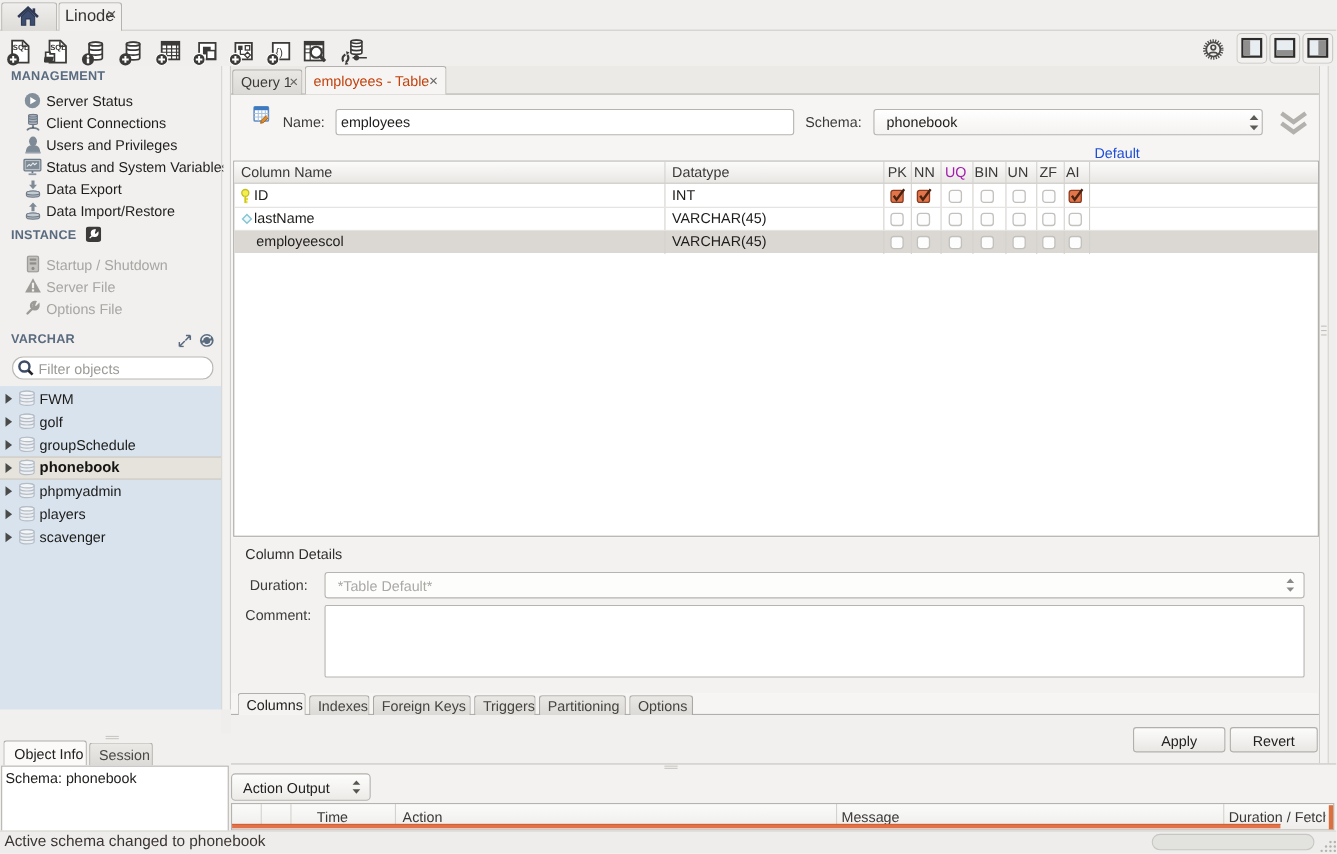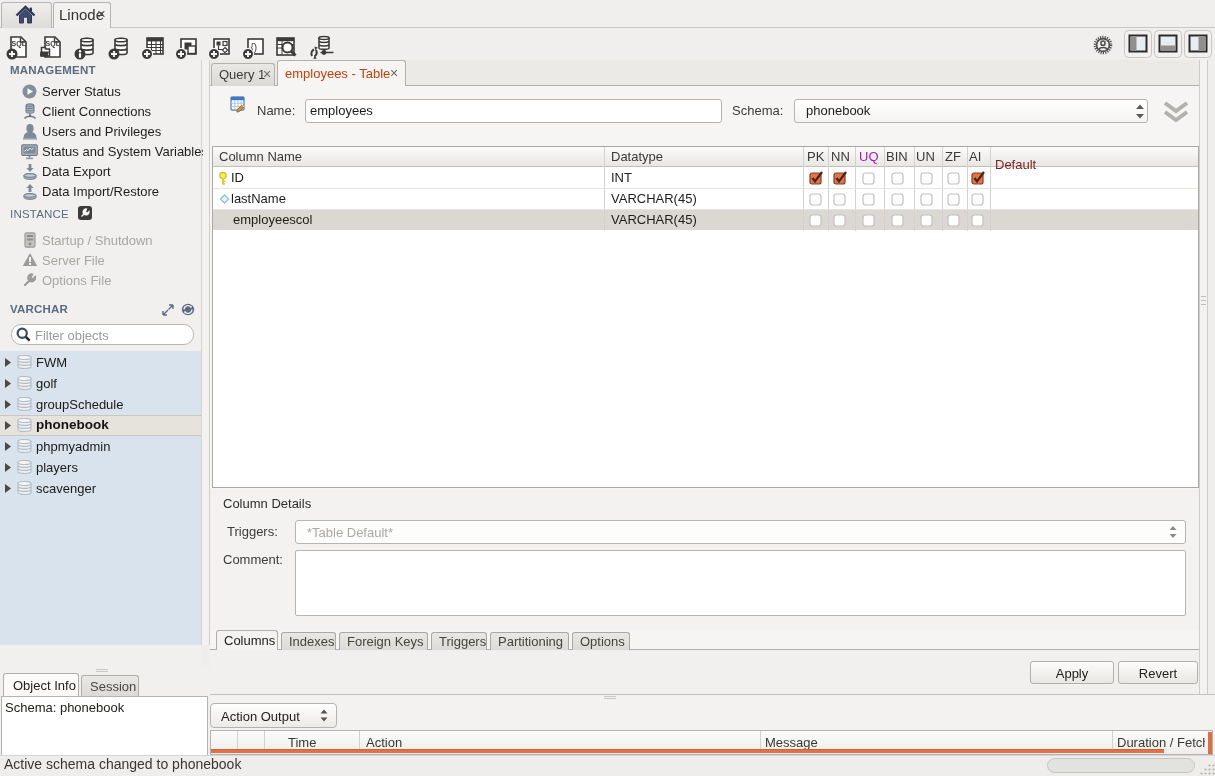--- a/index.html
+++ b/index.html
@@ -196,21 +196,21 @@
 <div class="abs txt" style="left:42px;top:164px;color:#1f1e1c">Data Export</div>
 
 <svg class="abs" style="left:22px;top:183px" width="16" height="17" viewBox="0 0 16 17">
  <path d="M8 1 l3.6 4 h-2.2 v4 h-2.8 v-4 h-2.2 z" fill="#7e8a96"></path>
  <path d="M2 12.5 c0-2.4 12-2.4 12 0 v2 c0 2.4 -12 2.4 -12 0 z" fill="#aab3bd" stroke="#707b88" stroke-width="1"></path>
  <ellipse cx="8" cy="12.5" rx="6" ry="1.8" fill="#c4ccd3" stroke="#707b88" stroke-width="1"></ellipse>
 </svg>
 <div class="abs txt" style="left:42px;top:184px;color:#1f1e1c">Data Import/Restore</div>
 </div>
 
-<div class="abs txt" style="left:10px;top:208px;font-weight:normal;font-size:11.5px;color:#5a6b80;letter-spacing:.2px">INSTANCE</div>
+<div class="abs txt" style="left:10px;top:208px;font-weight:bold;font-size:11.5px;color:#5a6b80;letter-spacing:.2px">INSTANCE</div>
 <div class="abs" id="instance-badge" style="left:78px;top:206px">
 <svg width="14" height="14" viewBox="0 0 14 14">
  <rect x="0" y="0" width="14" height="14" rx="3" fill="#3c3b39"></rect>
  <path d="M3.5 10.5 L8 6 M8.5 3 a3 3 0 1 0 2.5 2.5 l-2 2 l-1.5-1.5 z" fill="#fff" stroke="#fff" stroke-width="1.2"></path>
 </svg>
 </div>
 <div class="abs" id="inst-items">
 
 <svg class="abs" style="left:23px;top:232px" width="14" height="16" viewBox="0 0 14 16">
  <rect x="2" y="0.8" width="10" height="14.4" rx="1.5" fill="#c3c2bf" stroke="#9d9c99" stroke-width="1.2"></rect>
@@ -398,33 +398,33 @@
 </svg>
 <div class="abs txt" style="left:219px;top:149px;color:#3a3938">Column Name</div>
 <div class="abs txt" style="left:611px;top:149px;color:#3a3938">Datatype</div>
 <div class="abs txt" style="left:807px;top:149px;color:#3a3938">PK</div>
 <div class="abs txt" style="left:831px;top:149px;color:#3a3938">NN</div>
 <div class="abs txt" style="left:859px;top:149px;color:#a21caf">UQ</div>
 <div class="abs txt" style="left:886px;top:149px;color:#3a3938">BIN</div>
 <div class="abs txt" style="left:916px;top:149px;color:#3a3938">UN</div>
 <div class="abs txt" style="left:945px;top:149px;color:#3a3938">ZF</div>
 <div class="abs txt" style="left:969px;top:149px;color:#3a3938">AI</div>
-<div class="abs txt" style="left:995px;top:157px;color:#7f1d1d">Default</div>
+<div class="abs txt" style="left:995px;top:132px;color:#1d4ed8">Default</div>
 <div class="abs txt" style="left:231px;top:170px;color:#1d1c1a">ID</div>
 <div class="abs txt" style="left:611px;top:170px;color:#1d1c1a">INT</div>
 <div class="abs txt" style="left:231px;top:191px;color:#1d1c1a">lastName</div>
 <div class="abs txt" style="left:611px;top:191px;color:#1d1c1a">VARCHAR(45)</div>
 <div class="abs txt" style="left:233px;top:212px;color:#1d1c1a">employeescol</div>
 <div class="abs txt" style="left:611px;top:212px;color:#1d1c1a">VARCHAR(45)</div>
 </div>
 
 <div class="abs" id="coldetails">
 <div class="abs" style="left:210px;top:489px;width:989px;height:141px;background:#f3f2f0"></div>
 <div class="abs txt" style="left:223px;top:496px;color:#2e2d2b">Column Details</div>
-<div class="abs txt" style="left:227px;top:524px;color:#3c3b39">Triggers:</div>
+<div class="abs txt" style="left:227px;top:524px;color:#3c3b39">Duration:</div>
 <div class="abs" style="left:295px;top:520px;width:891px;height:24px;background:#fdfdfc;border:1px solid #b6b4b0;border-radius:3px"></div>
 <div class="abs txt" style="left:307px;top:525px;color:#aaa9a5">*Table Default*</div>
 <svg class="abs" style="left:1168px;top:525px" width="10" height="14" viewBox="0 0 10 14">
  <path d="M1.5 5 L5 1 L8.5 5 Z" fill="#8a8985"></path>
  <path d="M1.5 9 L5 13 L8.5 9 Z" fill="#8a8985"></path>
 </svg>
 <div class="abs txt" style="left:223px;top:552px;color:#3c3b39">Comment:</div>
 <div class="abs" style="left:295px;top:550px;width:891px;height:66px;background:#fff;border:1px solid #b6b4b0;border-radius:2px"></div>
 </div>
 

